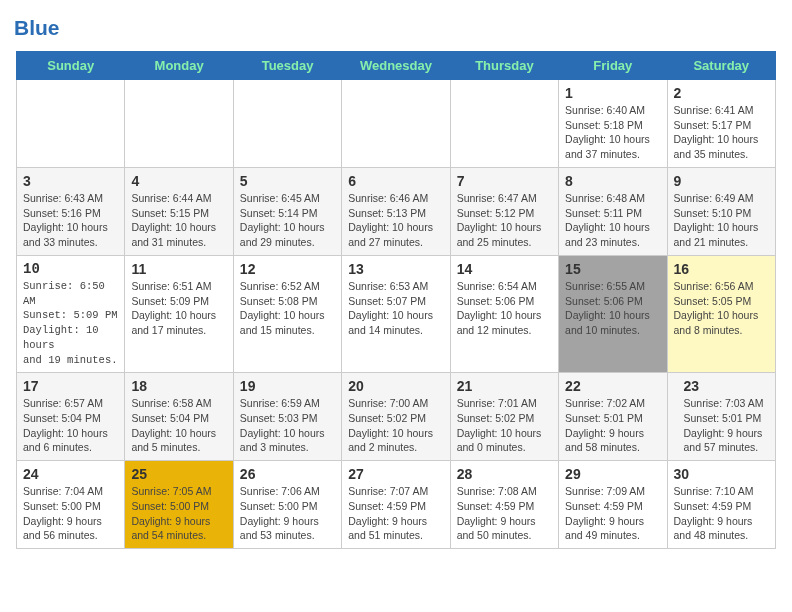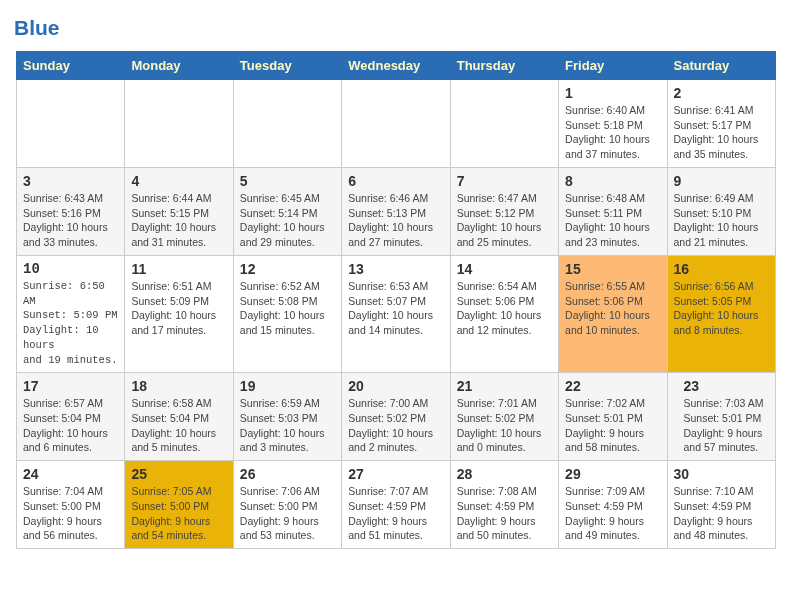--- a/index.html
+++ b/index.html
@@ -32,22 +32,22 @@
       font-size: 16px;
       color: #555;
     }
     table {
       width: 100%;
       border-collapse: collapse;
       table-layout: fixed;
     }
     th {
       background-color: #2a6db5;
-      color: #fef9c3;
-      text-align: left;
+      color: #86efac;
+      text-align: center;
       padding: 6px 6px;
       font-size: 13px;
       font-weight: bold;
       border: 1px solid #2a6db5;
     }
     td {
       border: 1px solid #ccc;
       vertical-align: top;
       padding: 5px 6px;
       min-height: 80px;
@@ -213,28 +213,28 @@
 Daylight: 10 hours
 and 14 minutes.</div>
         </td>
         <td style="background: rgb(255, 255, 255);">
           <span class="day-number">14</span>
           <div class="day-info" style="white-space: pre-line;">Sunrise: 6:54 AM
 Sunset: 5:06 PM
 Daylight: 10 hours
 and 12 minutes.</div>
         </td>
-        <td style="background: #fdba74;">
+        <td style="background: #a3a3a3;">
           <span class="day-number">15</span>
           <div class="day-info" style="white-space: pre-line;">Sunrise: 6:55 AM
 Sunset: 5:06 PM
 Daylight: 10 hours
 and 10 minutes.</div>
         </td>
-        <td style="background: #eab308;">
+        <td style="background: #fef9c3;">
           <span class="day-number">16</span>
           <div class="day-info" style="white-space: pre-line;">Sunrise: 6:56 AM
 Sunset: 5:05 PM
 Daylight: 10 hours
 and 8 minutes.</div>
         </td>
       </tr>
       <tr>
         <td style="background: rgb(245, 245, 245);">
           <span class="day-number">17</span>

